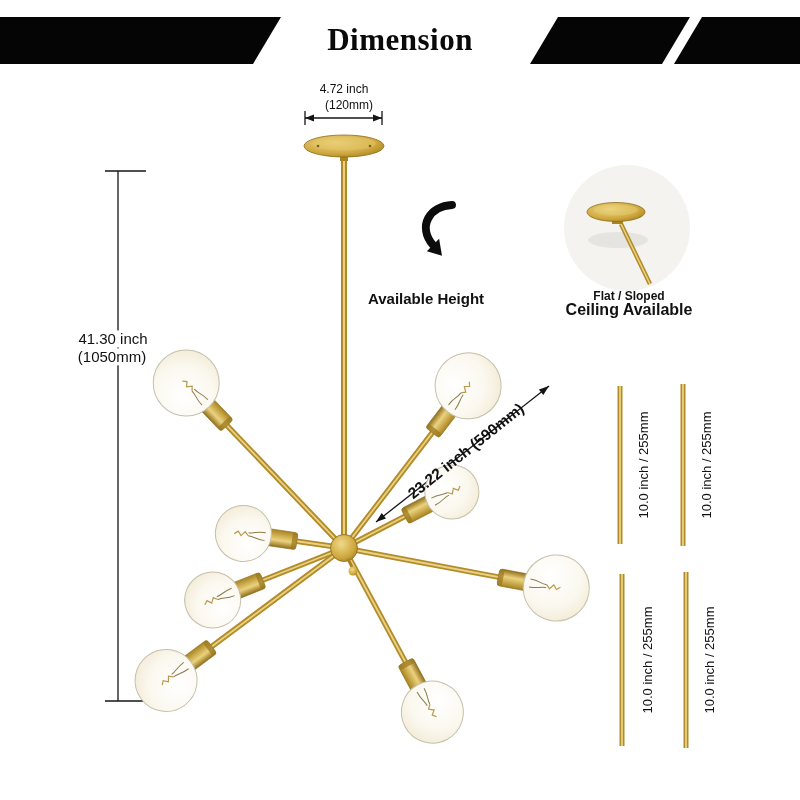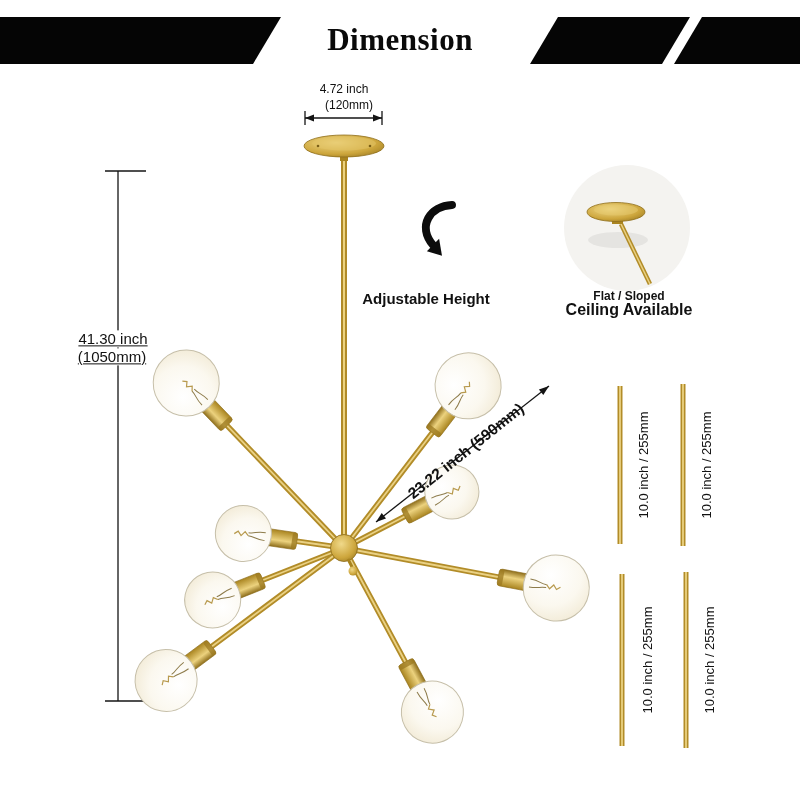--- a/index.html
+++ b/index.html
@@ -30,21 +30,21 @@
   .bulb   { fill:url(#bulbG); stroke:#c6bfa9; stroke-width:1; }
   .wire   { stroke:#8d7b4a; stroke-width:1; fill:none; }
   .fil    { stroke:#b89a4e; stroke-width:1.2; fill:none; }
   .prods line.b { stroke:#b28c28; stroke-width:5; }
   .prods line.h { stroke:#eed687; stroke-width:1.7; }
 
   
   .lbl { position:absolute; transform:translate(-50%,-50%); font-size:12px; color:#111;
          white-space:nowrap; text-align:center; line-height:1.15; }
   .lbl.bold { font-weight:700; }
-  .lbl.bg { background:#ffffff; padding:0 4px; font-size:15px;text-decoration:underline; }
+  .lbl.bg { background:#ffffff; padding:0 4px; font-size:15px; }
   .lbl.rot  { transform:translate(-50%,-50%) rotate(-90deg); font-size:13px; }
   .lbl.diag { transform:translate(-50%,-50%) rotate(-38.5deg); font-size:15.5px; font-weight:600; }
 </style>
 </head>
 <body>
 
 <div class="stage">
 
   <div class="header">
     <div class="bar bar-left"></div>
@@ -216,21 +216,21 @@
       <line class="h" x1="686" y1="572" x2="686" y2="748"></line>
     </g>
   </svg>
 
   <div class="lbl" style="left:344px; top:90px">4.72 inch</div>
   <div class="lbl" style="left:349px; top:106px">(120mm)</div>
 
   <div class="lbl bg" style="left:113px; top:339px">41.30 inch</div>
   <div class="lbl bg" style="left:112px; top:357px">(1050mm)</div>
 
-  <div class="lbl bold" style="left:426px; top:299px; font-size:15px">Adjustable Height</div>
+  <div class="lbl bold" style="left:426px; top:299px; font-size:15px">Available Height</div>
 
   <div class="lbl diag" style="left:466px; top:451px">23.22 inch (590mm)</div>
 
   <div class="lbl bold" style="left:629px; top:297px; font-size:12px">Flat / Sloped</div>
   <div class="lbl bold" style="left:629px; top:310px; font-size:16px">Ceiling Available</div>
 
   <div class="lbl rot" style="left:644px; top:465px">10.0 inch / 255mm</div>
   <div class="lbl rot" style="left:707px; top:465px">10.0 inch / 255mm</div>
   <div class="lbl rot" style="left:648px; top:660px">10.0 inch / 255mm</div>
   <div class="lbl rot" style="left:710px; top:660px">10.0 inch / 255mm</div>

